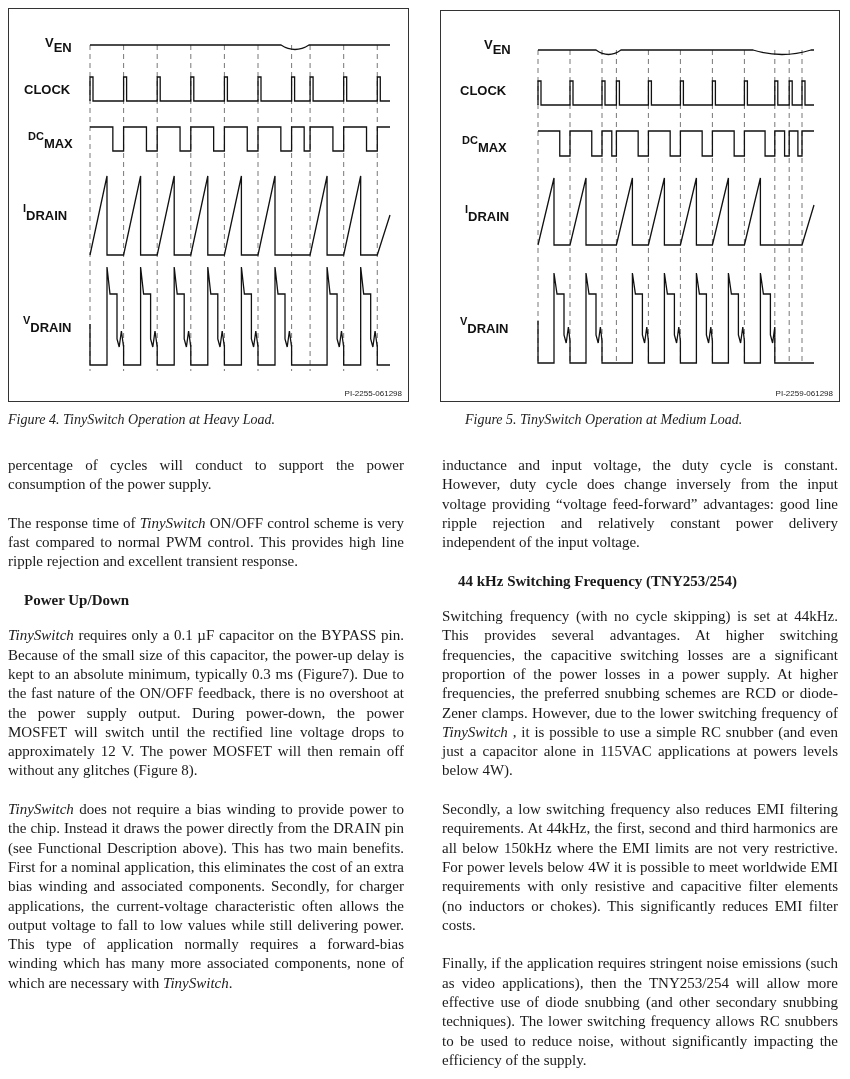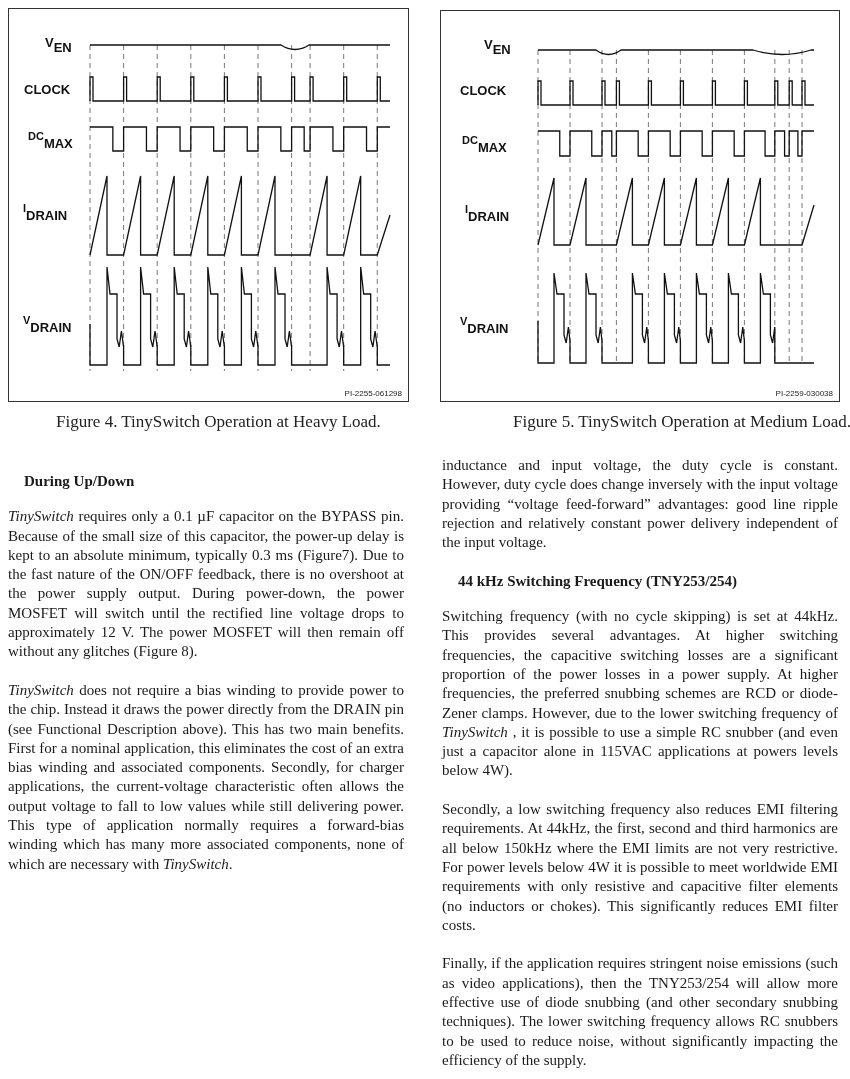--- a/index.html
+++ b/index.html
@@ -5,21 +5,21 @@
   html, body { margin:0; padding:0; background:#fff; }
   body { width:850px; height:1079px; position:relative; overflow:hidden; font-family:"Liberation Serif", serif; color:#1a1a1a; }
   .fig-box { position:absolute; border:1px solid #333; background:#fff;text-align:center; }
   #fig4 { left:8px; top:8px; width:399px; height:392px; }
   #fig5 { left:440px; top:10px; width:398px; height:390px; }
   .sig-label { position:absolute; font-family:"Liberation Sans", sans-serif; font-weight:bold; font-size:13px; color:#111; white-space:nowrap; }
   .sig-label .sub { font-size:13px; position:relative; top:5px; }
   .sig-label .pre { font-size:11px; position:relative; top:-3px;margin-top:12px; }
   .pi-code { position:absolute; font-family:"Liberation Sans", sans-serif; font-size:8px; color:#222; right:6px; bottom:3px; }
   svg.wave { position:absolute; left:0; top:0; overflow:visible; }
-  .caption { position:absolute; font-size:17px; color:#222; white-space:nowrap;margin-left:48px; }
+  .caption { position:absolute; font-style:italic; font-size:14px; color:#222; white-space:nowrap; }
   .col { position:absolute; font-size:15px; line-height:19.3px; text-align:justify; }
   .col p { margin:0 0 19.3px 0; }
   .col h3 { margin:16px; font-size:15px; font-weight:bold; line-height:19.3px; }
   .col i { font-style:italic; }
   #col-left { left:8px; top:456px; width:396px; }
   #col-right { left:442px; top:456px; width:396px; }
 </style>
 </head>
 <body>
 
@@ -67,29 +67,31 @@
       <line x1="303.4" y1="39" x2="303.4" y2="352" stroke="#555" stroke-width="0.8" stroke-dasharray="5,4"></line>
       <line x1="333.8" y1="39" x2="333.8" y2="352" stroke="#555" stroke-width="0.8" stroke-dasharray="5,4"></line>
       <line x1="348.2" y1="39" x2="348.2" y2="352" stroke="#555" stroke-width="0.8" stroke-dasharray="5,4"></line>
       <line x1="361" y1="39" x2="361" y2="352" stroke="#555" stroke-width="0.8" stroke-dasharray="5,4"></line>
       <path d="M97,39 L155,39 Q167.5,48 180,39 L312,39 Q341,48 370,39 L373,39" fill="none" stroke="#111" stroke-width="1.3"></path>
       <path d="M97,94 L97,94 L97,70 L100,70 L100,94 L129,94 L129,70 L132,70 L132,94 L161,94 L161,70 L164,70 L164,94 L175.4,94 L175.4,70 L178.4,70 L178.4,94 L207.4,94 L207.4,70 L210.4,70 L210.4,94 L239.4,94 L239.4,70 L242.4,70 L242.4,94 L271.4,94 L271.4,70 L274.4,70 L274.4,94 L303.4,94 L303.4,70 L306.4,70 L306.4,94 L333.8,94 L333.8,70 L336.8,70 L336.8,94 L348.2,94 L348.2,70 L351.2,70 L351.2,94 L361,94 L361,70 L364,70 L364,94 L373,94" fill="none" stroke="#111" stroke-width="1.3"></path>
       <path d="M97,120 L97,120 L118.76,120 L118.76,145 L129,145 L129,120 L129,120 L150.76,120 L150.76,145 L161,145 L161,120 L161,120 L170.792,120 L170.792,145 L175.4,145 L175.4,120 L175.4,120 L197.16,120 L197.16,145 L207.4,145 L207.4,120 L207.4,120 L229.16,120 L229.16,145 L239.4,145 L239.4,120 L239.4,120 L261.15999999999997,120 L261.15999999999997,145 L271.4,145 L271.4,120 L271.4,120 L293.15999999999997,120 L293.15999999999997,145 L303.4,145 L303.4,120 L303.4,120 L324.072,120 L324.072,145 L333.8,145 L333.8,120 L333.8,120 L343.592,120 L343.592,145 L348.2,145 L348.2,120 L348.2,120 L356.904,120 L356.904,145 L361,145 L361,120 L361,120 L373,120" fill="none" stroke="#111" stroke-width="1.3"></path>
       <path d="M97,234 L97,234 L113,167 L113,234 L129,234 L145,167 L145,234 L175.4,234 L175.4,234 L191.4,167 L191.4,234 L207.4,234 L223.4,167 L223.4,234 L239.4,234 L255.4,167 L255.4,234 L271.4,234 L287.4,167 L287.4,234 L303.4,234 L319.4,167 L319.4,234 L348.2,234 L361,234 L361,234 L373,194" fill="none" stroke="#111" stroke-width="1.3"></path>
       <path d="M97,310 L97,352 L113,352 L113,262 L116,283 L123,283 L123,324 L125.2,332 L127.4,316 L129,330 L129,352 L129,352 L145,352 L145,262 L148,283 L155,283 L155,324 L157.2,332 L159.39999999999998,316 L161,330 L161,352 L175.4,352 L175.4,352 L191.4,352 L191.4,262 L194.4,283 L201.4,283 L201.4,324 L203.6,332 L205.79999999999998,316 L207.4,330 L207.4,352 L207.4,352 L223.4,352 L223.4,262 L226.4,283 L233.4,283 L233.4,324 L235.6,332 L237.79999999999998,316 L239.4,330 L239.4,352 L239.4,352 L255.4,352 L255.4,262 L258.4,283 L265.4,283 L265.4,324 L267.59999999999997,332 L269.79999999999995,316 L271.4,330 L271.4,352 L271.4,352 L287.4,352 L287.4,262 L290.4,283 L297.4,283 L297.4,324 L299.59999999999997,332 L301.79999999999995,316 L303.4,330 L303.4,352 L303.4,352 L319.4,352 L319.4,262 L322.4,283 L329.4,283 L329.4,324 L331.59999999999997,332 L333.79999999999995,316 L333.8,330 L333.8,352 L348.2,352 L361,352 L361,352 L373,352" fill="none" stroke="#111" stroke-width="1.3"></path>
     </svg>
-  <div class="pi-code">PI-2259-030038</div>
+  <div class="pi-code">PI-2259-061298</div>
 </div>
 <div class="caption" style="left:465px;top:412px;">Figure 5.  TinySwitch Operation at Medium Load.</div>
 
 <div id="col-left" class="col">
-  <h3>During Up/Down</h3>
+  <p>percentage of cycles will conduct to support the power consumption of the power supply.</p>
+  <p><span>The response time of </span><i>TinySwitch</i><span> ON/OFF control scheme is very fast compared to normal PWM control.  This provides high line ripple rejection and excellent transient response.</span></p>
+  <h3>Power Up/Down</h3>
   <p><i>TinySwitch</i><span> requires only a 0.1 µF capacitor on the BYPASS pin.  Because of the small size of this capacitor, the power-up delay is kept to an absolute minimum, typically 0.3 ms (Figure7).  Due to the fast nature of the ON/OFF feedback, there is no overshoot at the power supply output. During power-down, the power MOSFET will switch until the rectified line voltage drops to approximately 12 V.  The power MOSFET will then remain off without any glitches (Figure 8).</span></p>
   <p><i>TinySwitch</i><span> does not require a bias winding to provide power to the chip.  Instead it draws the power directly from the DRAIN pin (see Functional Description above). This has two main benefits. First for a nominal application, this eliminates the cost of an extra bias winding and associated components.  Secondly, for charger applications, the current-voltage characteristic often allows the output voltage to fall to low values while still delivering power.  This type of application normally requires a forward-bias winding which has many more associated components, none of which are necessary with </span><i>TinySwitch</i><span>.</span></p>
 </div>
 
 <div id="col-right" class="col">
-  <p>inductance and input voltage, the duty cycle is constant. However, duty cycle does change inversely with the input voltage providing “voltage feed-forward” advantages: good line ripple rejection and relatively constant power delivery independent of the input voltage.</p>
+  <p>inductance and input voltage, the duty cycle is constant. However, duty cycle does change inversely from the input voltage providing “voltage feed-forward” advantages: good line ripple rejection and relatively constant power delivery independent of the input voltage.</p>
   <h3>44 kHz Switching Frequency (TNY253/254)</h3>
   <p><span>Switching frequency (with no cycle skipping) is set at 44kHz.  This provides several advantages.   At higher switching frequencies, the capacitive switching losses are a significant proportion of the power losses in a power supply.  At higher frequencies, the preferred snubbing schemes are RCD or diode-Zener clamps.  However, due to the lower switching frequency of </span><i>TinySwitch</i><span> , it is possible to use a simple RC snubber (and even just a capacitor alone in 115VAC applications at powers levels below 4W).</span></p>
   <p>Secondly, a low switching frequency also reduces EMI filtering requirements.  At 44kHz, the first, second and third harmonics are all below 150kHz where the EMI limits are not very restrictive.  For power levels below 4W it is possible to meet worldwide EMI requirements with only resistive and capacitive filter elements (no inductors or chokes).   This significantly reduces EMI filter costs.</p>
   <p>Finally, if the application requires stringent noise emissions (such as video applications), then the TNY253/254 will allow more effective use of diode snubbing (and other secondary snubbing techniques).  The lower switching frequency allows RC snubbers to be used to reduce noise, without significantly impacting the efficiency of the supply.</p>
 </div>
 
 </body></html>

